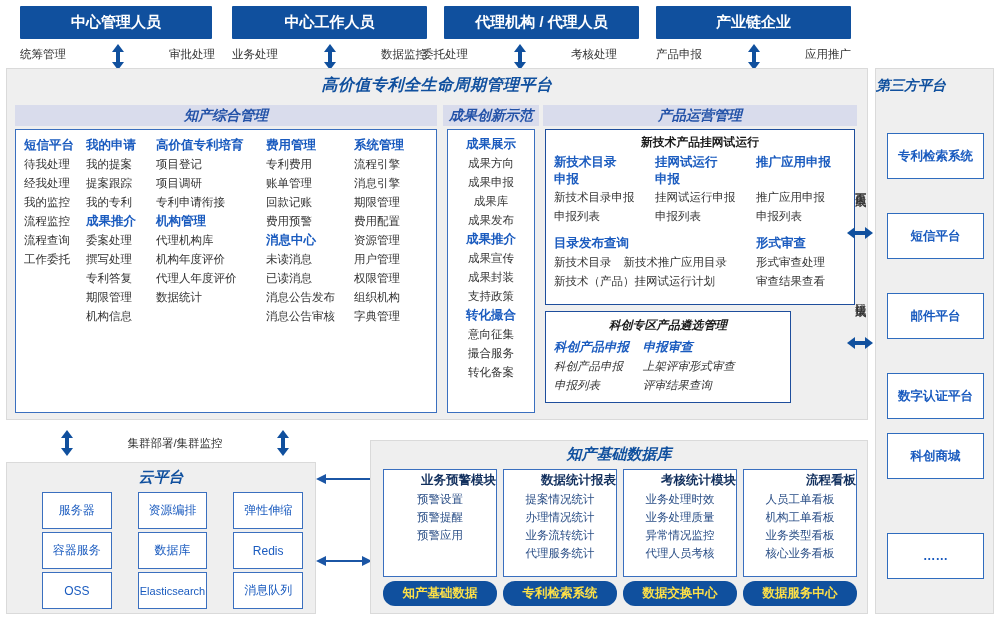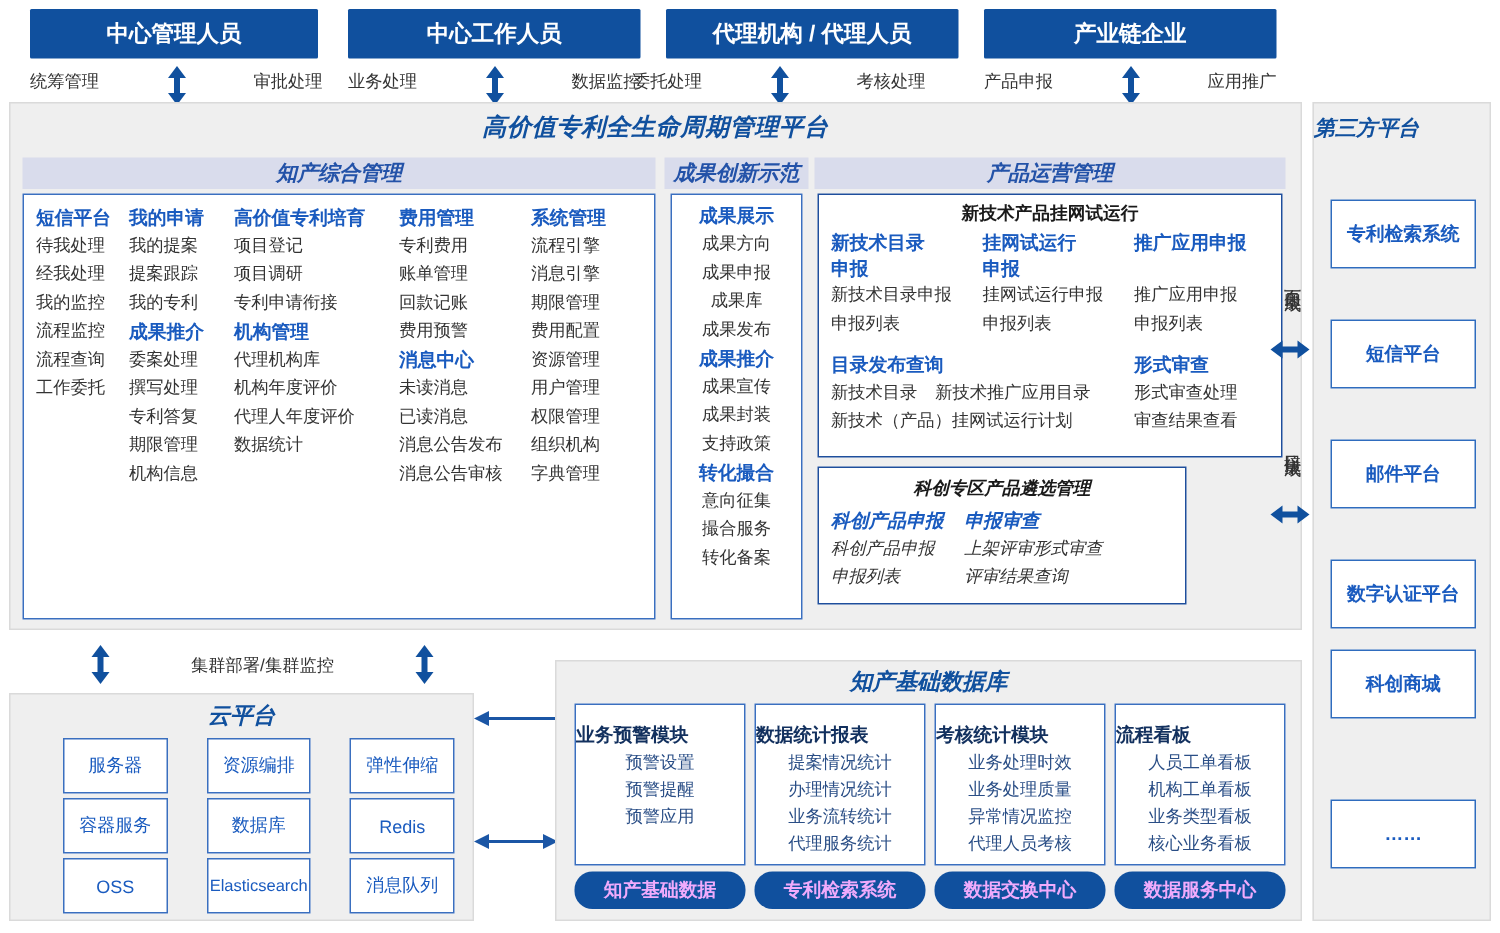--- a/index.html
+++ b/index.html
@@ -88,24 +88,24 @@
   .cloud-grid{position:absolute;left:14px;top:29px;width:282px;display:grid;
     grid-template-columns:repeat(3,1fr);grid-auto-rows:35px;gap:5px;}
 
   
   .cluster-lbl{font-size:11.5px;color:#333;white-space:nowrap;}
 
   
   .db{left:370px;top:440px;width:498px;height:174px;background:#EFEFEF;border:1px solid #DADADA;}
   .db-title{position:absolute;left:0;top:4px;width:100%;text-align:center;font-size:15px;font-weight:bold;font-style:italic;color:#10509E;}
   .db-col{background:#fff;border:1.3px solid #3A6FBF;}
-  .db-colhead{text-align:left;font-weight:bold;font-size:12.5px;color:#12305E;line-height:20px;padding-top:10px;}
+  .db-colhead{text-align:right;font-weight:bold;font-size:12.5px;color:#12305E;line-height:20px;padding-top:0;}
   .db-item{text-align:center;font-size:11.5px;color:#2A4E86;line-height:18px;}
   .db-foot{
-    background:#10509E;color:#f0abfc;font-weight:bold;font-size:12.5px;height:25px;border-radius:12px;
+    background:#10509E;color:#fde047;font-weight:bold;font-size:12.5px;height:25px;border-radius:12px;
   }
 
   
   .h-arrow-left{position:relative;height:10px;}
   .h-arrow-left .ln{position:absolute;right:0;top:4px;height:2px;background:#1B56A5;}
   .h-arrow-left .hd{position:absolute;left:0;top:0;width:0;height:0;
     border-top:5px solid transparent;border-bottom:5px solid transparent;border-right:10px solid #1B56A5;}
   .h-arrow-both{position:relative;height:10px;}
   .h-arrow-both .ln{position:absolute;left:8px;right:8px;top:4px;height:2px;background:#1B56A5;}
   .h-arrow-both .l{position:absolute;left:0;top:0;width:0;height:0;

